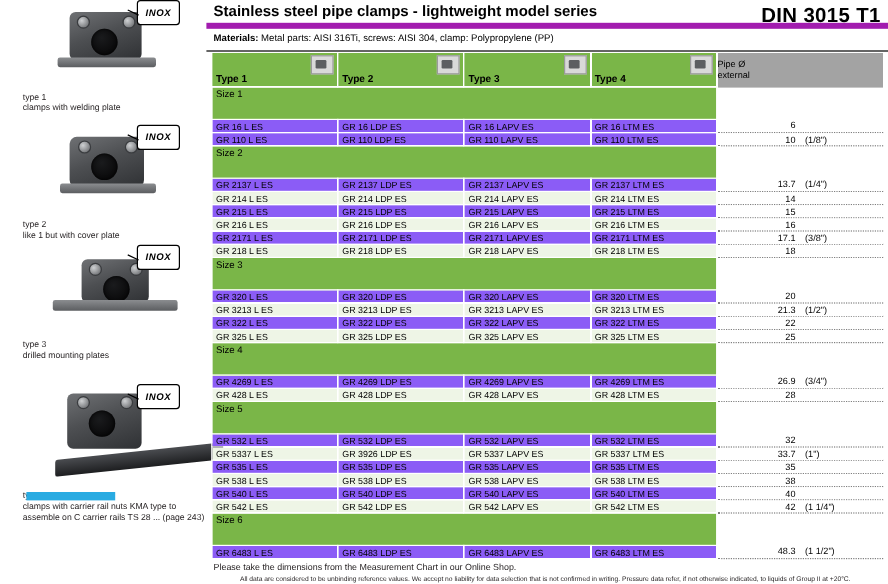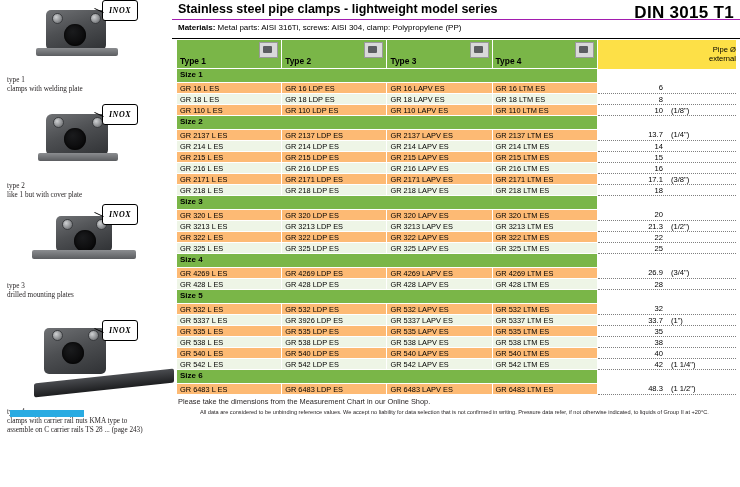--- a/index.html
+++ b/index.html
@@ -17,25 +17,24 @@
   }
   .page {
     position: relative;
     width: 740px;
     height: 487px;
   }
 
   
   .left-col {
     position: absolute;
-    left: 4px;
+    left: 16px;
     top: 0;
     width: 172px;
     height: 420px;
-    font-family: Liberation Serif, serif;
   }
   .photo-block {
     position: absolute;
     left: 0;
     width: 172px;
   }
   .photo-frame {
     position: relative;
     width: 110px;
     height: 60px;
@@ -113,21 +112,21 @@
   .main {
     position: absolute;
     left: 172px;
     top: 0;
     width: 568px;
     height: 487px;
   }
   .title-bar {
     position: relative;
     height: 19px;
-    border-bottom: 1px solid #a21caf;
+    border-bottom: 5px solid #a21caf;
     padding: 0;
     text-align: center;
   }
   .doc-title {
     position: absolute;
     left: 6px;
     top: 2px;
     font-size: 12.5px;
     font-weight: bold;
     color: #000;
@@ -168,24 +167,24 @@
     border: 1px solid #fff;
     height: 26px;
     vertical-align: bottom;
     padding: 0 0 2px 3px;
     font-size: 8.4px;
     font-weight: bold;
     color: #000;
     position: relative;
   }
   .hdr td.pipe {
-    background: #fde047;
+    background: #a3a3a3;
     border: none;
     font-weight: normal;
-    text-align: right;
+    text-align: left;
     vertical-align: middle;
     font-size: 7.6px;
     line-height: 9px;
     padding: 0;
   }
   .photo-thumb {
     position: absolute;
     right: 3px;
     top: 2px;
     width: 17px;
@@ -198,41 +197,41 @@
     position: absolute;
     left: 3px; top: 3px;
     width: 9px; height: 7px;
     background: #5c5e61;
     border-radius: 1px;
   }
 
   .sizerow td {
     background: #7ab648;
     border: 1px solid #fff;
-    font-weight: bold;
+    font-weight: normal;
     font-size: 8px;
     height: 10px;
-    padding: 0 0 3px 3px;
+    padding: 0 0 16px 3px;
     color: #000;
   }
   .sizerow td.blank {
     background: #ffffff;
     border: none;
   }
 
   .datarow td {
     border: 1px solid #ffffff;
     height: 10px;
     padding: 0 0 0 3px;
     font-size: 7.4px;
     color: #000;
     white-space: nowrap;
     overflow: hidden;
   }
-  .datarow td.g { background: #fdba74; }
+  .datarow td.g { background: #8b5cf6; }
   .datarow td.w { background: #eef5e6; }
   .datarow td.pipecell {
     background: #ffffff;
     border: none;
     border-bottom: 1px dotted #7f7f7f;
     text-align: center;
     font-size: 7.6px;
     padding: 0;
     position: relative;
   }
@@ -372,27 +371,20 @@
             <td class="blank"></td>
           </tr>
           <tr class="datarow">
             <td class="g">GR 16 L ES</td>
             <td class="g">GR 16 LDP ES</td>
             <td class="g">GR 16 LAPV ES</td>
             <td class="g">GR 16 LTM ES</td>
             <td class="pipecell"><span class="val">6</span><span class="inch"></span></td>
           </tr>
           <tr class="datarow">
-            <td class="w">GR 18 L ES</td>
-            <td class="w">GR 18 LDP ES</td>
-            <td class="w">GR 18 LAPV ES</td>
-            <td class="w">GR 18 LTM ES</td>
-            <td class="pipecell"><span class="val">8</span><span class="inch"></span></td>
-          </tr>
-          <tr class="datarow">
             <td class="g">GR 110 L ES</td>
             <td class="g">GR 110 LDP ES</td>
             <td class="g">GR 110 LAPV ES</td>
             <td class="g">GR 110 LTM ES</td>
             <td class="pipecell"><span class="val">10</span><span class="inch">(1/8")</span></td>
           </tr>
           <tr class="sizerow">
             <td colspan="4">Size 2</td>
             <td class="blank"></td>
           </tr>

